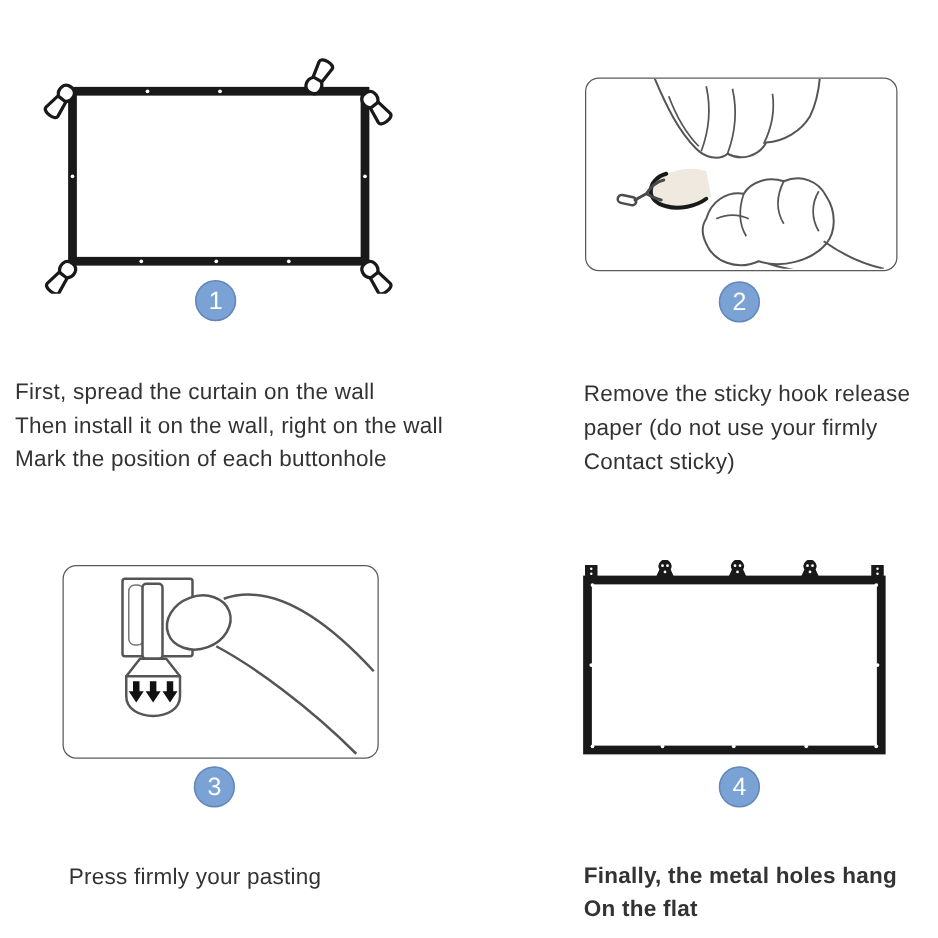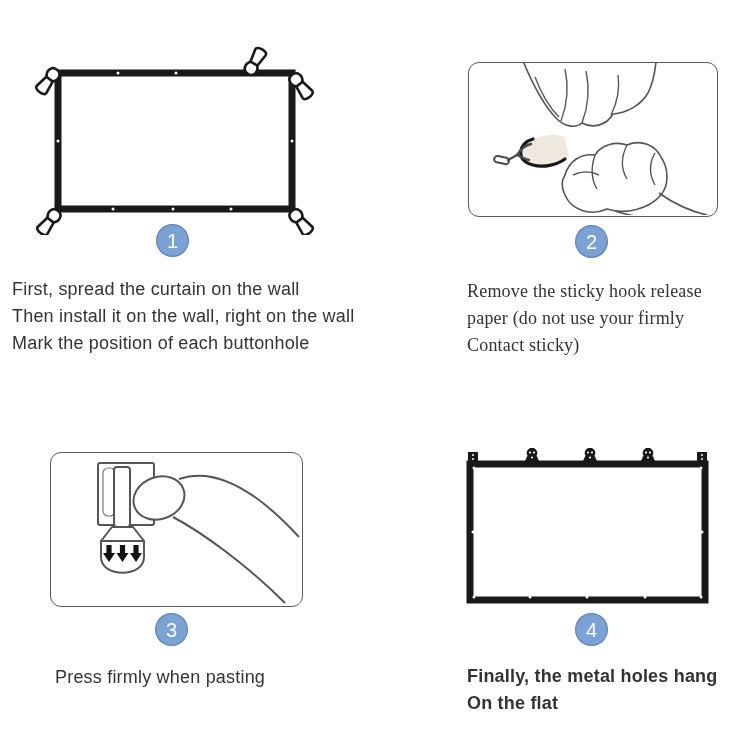--- a/index.html
+++ b/index.html
@@ -14,21 +14,21 @@
   }
   .badge {
     position:absolute; width:33px; height:33px; border-radius:50%;
     background:var(--accent-blue,#7ba2d5); color:#fff;
     display:flex; align-items:center; justify-content:center;
     font-size:20px; line-height:1;
     box-shadow: inset 0 0 0 1.2px rgba(70,100,150,.45);
   }
   .caption {
     position:absolute; color:var(--text-color,#333);
-    font-size:18px; line-height:27px; letter-spacing:.2px; white-space:nowrap;
+    font-size:18px; line-height:27px; letter-spacing:.2px; white-space:nowrap;margin-top:24px;
   }
   svg { display:block; }
 </style>
 </head>
 <body>
 
 <div id="sheet">
 
   <div class="illus" style="left:30px; top:45px; width:290px; height:190px;">
     <svg width="290" height="190" viewBox="0 0 290 190">
@@ -143,28 +143,28 @@
   <div class="badge" style="left:575px; top:225px;">2</div>
   <div class="badge" style="left:155px; top:613px;">3</div>
   <div class="badge" style="left:575px; top:613px;">4</div>
 
   <div class="caption" style="left:12px; top:276px;">
     <div>First, spread the curtain on the wall</div>
     <div>Then install it on the wall, right on the wall</div>
     <div>Mark the position of each buttonhole</div>
   </div>
 
-  <div class="caption" style="left:467px; top:278px;font-family:Liberation Serif, serif;">
+  <div class="caption" style="left:467px; top:278px;">
     <div>Remove the sticky hook release</div>
     <div>paper (do not use your firmly</div>
     <div>Contact sticky)</div>
   </div>
 
   <div class="caption" style="left:55px; top:664px;">
-    <div>Press firmly when pasting</div>
+    <div>Press firmly your pasting</div>
   </div>
 
   <div class="caption" style="left:467px; top:663px;font-weight:bold;">
     <div>Finally, the metal holes hang</div>
     <div>On the flat</div>
   </div>
 
 </div>
 
 </body></html>

